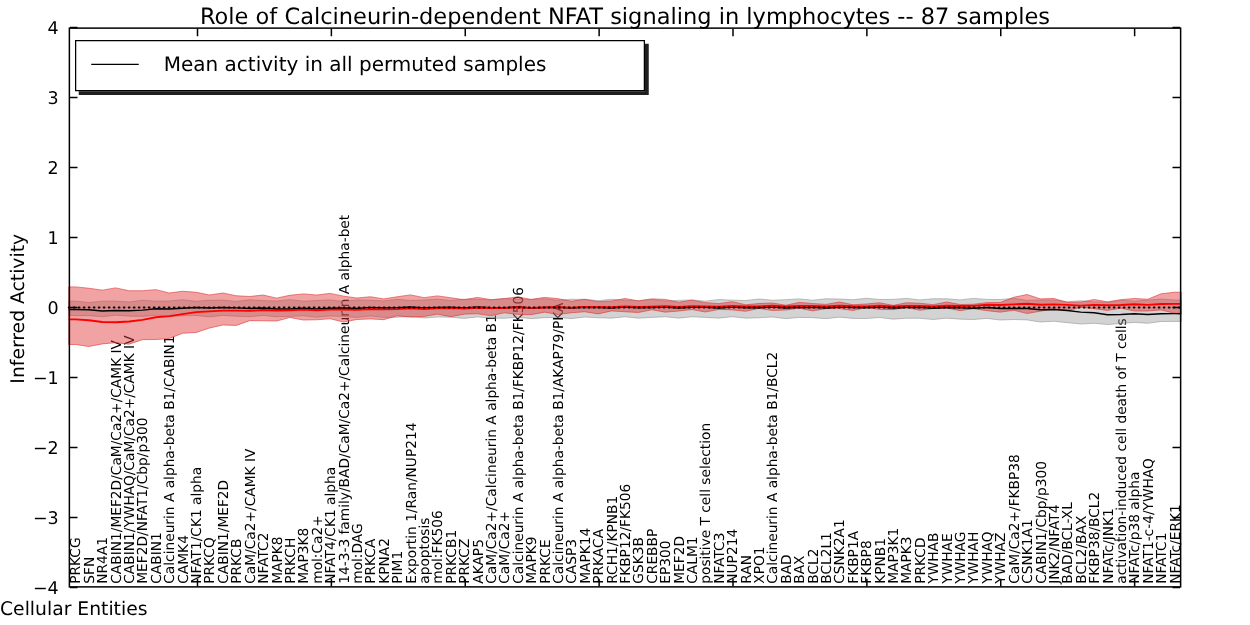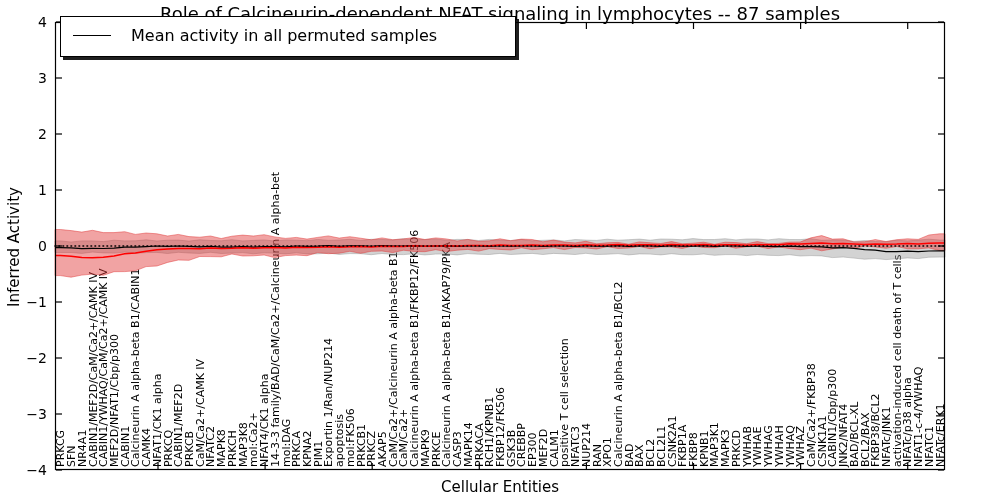--- a/index.html
+++ b/index.html
@@ -2,22 +2,22 @@
 <html><head>
 <meta charset="utf-8">
 <style>
   html,body{margin:0;padding:0;background:#fff;}
   body{width:1000px;height:500px;overflow:hidden;font-family:"DejaVu Sans",sans-serif;color:#000;}
   .figure{position:relative;width:1000px;height:500px;background:#fff;}
   #plot{position:absolute;left:0;top:0;width:1000px;height:500px;}
   .title{position:absolute;top:3px;left:0;right:0;text-align:center;font-size:18px;white-space:nowrap;}
   .ylabel{position:absolute;left:-56px;top:238px;width:140px;text-align:center;font-size:15px;
           transform:rotate(-90deg);transform-origin:center;white-space:nowrap;}
-  .xlabel{position:absolute;top:478px;left:0;right:0;text-align:center;font-size:15px;}
-  .legend{position:absolute;left:60px;top:16px;width:430px;background:#fff;border:1.4px solid #000;
+  .xlabel{position:absolute;top:478px;left:0;right:0;text-align:left;font-size:15px;}
+  .legend{position:absolute;left:60px;top:32px;width:430px;background:#fff;border:1.4px solid #000;
           box-shadow:3px 3px 0 rgba(0,0,0,0.88);padding:9px 12px 11px 12px;
           display:flex;flex-direction:row;gap:11px;}
   .legend-row{display:flex;align-items:center;gap:20px;font-size:16px;white-space:nowrap;}
   .legend-line{display:inline-block;width:38px;height:0;border-top:1.7px solid #000;flex:0 0 auto;}
 </style>
 </head>
 <body>
 
 <div class="figure">
   <svg id="plot" xmlns="http://www.w3.org/2000/svg" viewBox="0 0 1000 500">

